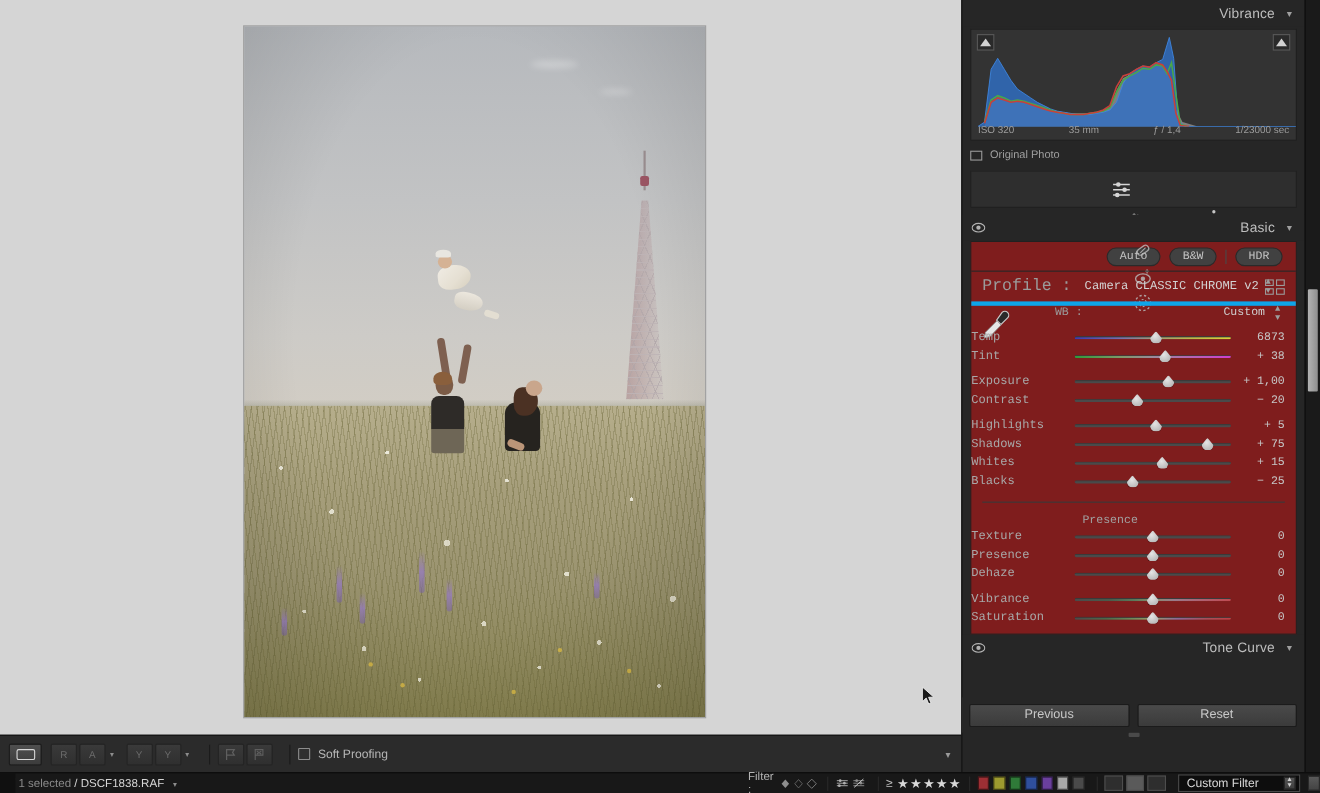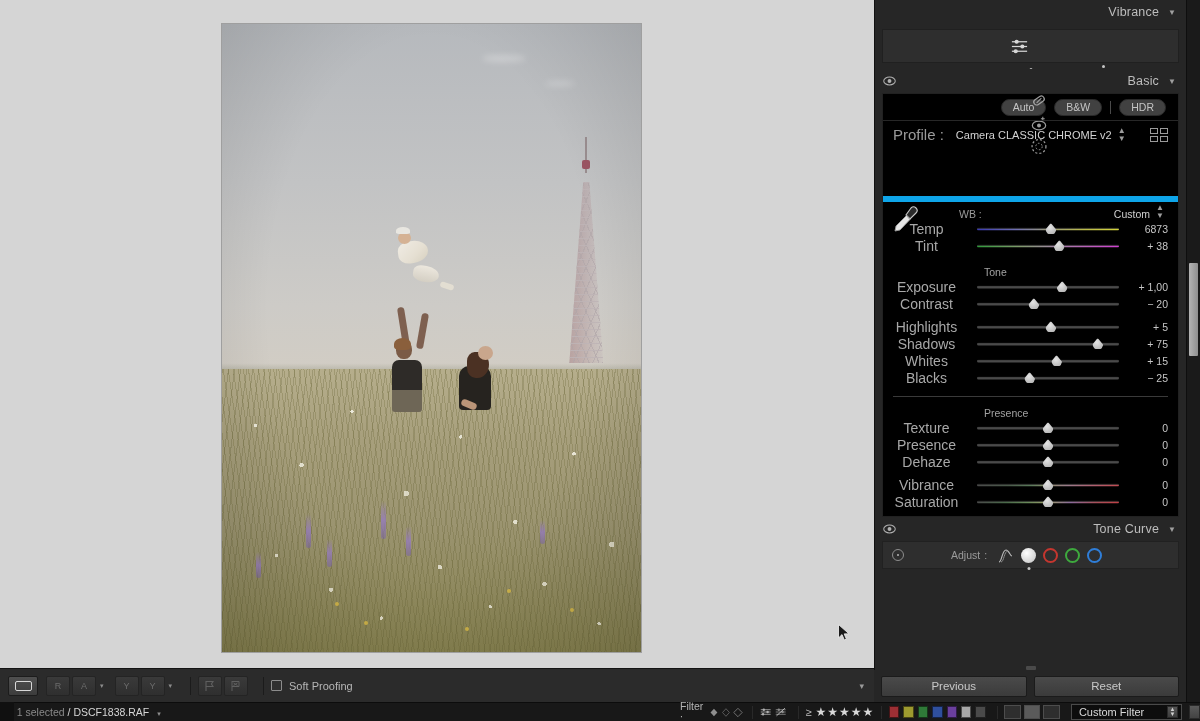--- a/index.html
+++ b/index.html
@@ -280,21 +280,21 @@
     border: 1px solid #202020; display: flex; align-items: center;
     justify-content: center; gap: 23px; position: relative;
   }
   .tool-ico { width: 19px; height: 19px; opacity: .85; position: relative; }
   .tool-ico.active { opacity: 1; }
   .tool-dot {
     position: absolute; left: 50%; bottom: -9px; transform: translateX(-50%);
     width: 3px; height: 3px; border-radius: 50%; background: #c5c5c5;
   }
 
-  .panel-block { background: #000000; margin: 0 7px; border: 1px solid #212121; border-top: none; }
+  .panel-block { background: #7f1d1d; margin: 0 7px; border: 1px solid #212121; border-top: none; font-family: Liberation Mono, monospace; }
   .panel-block.first { border-top: 1px solid #212121; }
 
   .mode-row {
     height: 26px; display: flex; align-items: center; justify-content: flex-end;
     padding-right: 12px; gap: 8px;
   }
   .pill {
     height: 17px; padding: 0 11px; border-radius: 9px;
     background: #414141; border: 1px solid #2a2a2a;
     color: #c4c4c4; font-size: 10.5px; display: flex; align-items: center;
@@ -308,40 +308,39 @@
   .profile-label { color: #9b9b9b; font-size: 15px; margin-right: 12px; }
   .profile-value { color: #d3d3d3; font-size: 11px; }
   .stepper { color: #9d9d9d; font-size: 8px; margin-left: 6px; line-height: 8px; }
   .profile-grid {
     position: absolute; right: 10px; top: 50%; transform: translateY(-50%);
     display: grid; grid-template-columns: 8px 8px; grid-gap: 2px;
   }
   .profile-grid i { display: block; width: 8px; height: 6px; border: 1px solid #9a9a9a; }
 
   .wb-row {
-    height: 24px; display: flex; align-items: flex-end; position: relative;
-    border-top: 6px solid #0ea5e9;
-    margin-top: 48px;
+    height: 24px; display: flex; align-items: flex-start; position: relative;
+    border-top: 4px solid #0ea5e9;
   }
   .eyedropper {
     position: absolute; left: 9px; top: 3px; width: 26px; height: 28px;
   }
   .wb-label { color: #9b9b9b; font-size: 10.5px; margin-left: 76px; }
   .wb-value {
     position: absolute; right: 28px; color: #cfcfcf; font-size: 10.5px;
   }
   .wb-step { position: absolute; right: 14px; color: #9d9d9d; font-size: 8px; line-height:8px; }
 
   .slider-row {
     height: 17px; display: flex; align-items: center; padding: 0 0 0 0;
     position: relative;
   }
   .sl-name {
-    width: 94px; text-align: center; padding-right: 7px;
-    color: #a8a8a8; font-size: 14px;
+    width: 94px; text-align: left; padding-right: 7px;
+    color: #a8a8a8; font-size: 11px;
   }
   .sl-track-wrap { position: relative; width: 142px; height: 17px; }
   .sl-track {
     position: absolute; left: 0; top: 50%; transform: translateY(-50%);
     width: 100%; height: 3px; background: #4a4a4a;
     border-top: 1px solid #3a3a3a; border-radius: 2px;
   }
   .sl-track.grad-temp {
     background: linear-gradient(to right, #3a3ab0, #6f6fb0 28%, #9a9a7a 50%, #b9b94a 75%, #d4d43a);
     height: 3px;
@@ -391,21 +390,21 @@
   .tc-ico { width: 17px; height: 17px; margin-right: 7px; position: relative; }
   .tc-circle { width: 15px; height: 15px; border-radius: 50%; border: 2px solid; margin-right: 7px; }
   .tc-white {
     width: 15px; height: 15px; border-radius: 50%;
     background: radial-gradient(circle at 38% 34%, #fff, #c0c0c0);
     margin-right: 7px; position: relative;
   }
   .tc-white .tool-dot { bottom: -7px; }
 
   .prev-reset {
-    position: absolute; left: 874px; top: 670px; width: 312px; height: 32px;
+    position: absolute; left: 874px; top: 634px; width: 312px; height: 32px;
     background: #262626; display: flex; align-items: center; gap: 7px;
     padding: 0 7px;
   }
   .big-btn {
     flex: 1; height: 21px; border: 1px solid #1b1b1b; border-radius: 2px;
     background: linear-gradient(#4a4a4a, #3b3b3b);
     color: #c8c8c8; font-size: 11.5px;
     display: flex; align-items: center; justify-content: center;
   }
   .panel-grip {
@@ -549,21 +548,51 @@
     </span>
   </div>
 
   <div class="right-panel">
 
     <div class="section-head">
       <span class="section-title">Vibrance</span>
       <span class="section-caret">▼</span>
     </div>
 
-
+    <div class="histo-box">
+      <svg class="histo-plot" viewBox="0 0 290 84" preserveAspectRatio="none">
+
+        <path fill="#9a9a9a" fill-opacity="0.75" stroke="none" d="M0,84 L6,84 L12,62 L18,57 L24,59 L30,61 L36,61 L42,62 L48,63 L54,65 L60,67 L66,69 L72,70 L78,71 L84,72 L90,72 L96,72 L102,72 L108,71 L114,69 L120,66 L126,51 L132,40 L138,37 L144,34 L150,31 L156,32 L162,28 L168,29 L174,35 L180,68 L186,80 L200,84 L290,84 Z" transform="scale(1,1)"></path>
+
+        <path fill="#2f6fc4" fill-opacity="0.82" stroke="#3f86e0" stroke-width="0.8" d="M0,84 L6,80 L12,32 L18,22 L24,32 L30,42 L36,50 L42,54 L48,58 L54,62 L60,65 L66,68 L72,70 L78,71 L84,72 L90,73 L96,73 L102,73 L108,72 L114,71 L120,69 L126,62 L132,45 L138,36 L144,32 L150,29 L156,30 L162,26 L168,23 L174,3 L178,22 L182,78 L188,84 L290,84 Z"></path>
+
+        <path fill="none" stroke="#4aa84a" stroke-width="1.4" d="M6,80 L12,60 L18,56 L24,58 L30,61 L36,60 L42,61 L48,63 L54,65 L60,67 L66,69 L72,71 L78,72 L84,73 L90,73 L96,73 L102,72 L108,71 L114,70 L120,67 L126,53 L132,42 L138,38 L144,35 L150,31 L156,32 L162,28 L168,29 L172,36 L176,26 L180,55 L184,82 L190,84"></path>
+
+        <path fill="none" stroke="#c8413a" stroke-width="1.4" d="M6,81 L12,62 L18,58 L24,60 L30,62 L36,61 L42,62 L48,64 L54,66 L60,68 L66,70 L72,71 L78,72 L84,73 L90,73 L96,73 L102,72 L108,71 L114,69 L120,65 L126,48 L132,38 L138,36 L144,32 L150,29 L156,30 L162,26 L168,28 L172,34 L176,42 L180,72 L184,83 L192,84"></path>
+      </svg>
+
+      <div class="clip-tri left">
+        <span class="tri-glyph"></span>
+      </div>
+      <div class="clip-tri right">
+        <span class="tri-glyph"></span>
+      </div>
+
+      <div class="histo-meta">
+        <span>ISO 320</span>
+        <span>35 mm</span>
+        <span>ƒ / 1,4</span>
+        <span>1/23000 sec</span>
+      </div>
+    </div>
+
+    <div class="orig-photo-row">
+      <span class="orig-box"></span>
+      <span class="orig-label">Original Photo</span>
+    </div>
 
     <div class="tool-strip">
       <svg class="tool-ico active" viewBox="0 0 20 20">
         <g stroke="#d6d6d6" stroke-width="1.3" fill="none">
           <line x1="2" y1="5" x2="18" y2="5"></line>
             <line x1="2" y1="10" x2="18" y2="10"></line>
             <line x1="2" y1="15" x2="18" y2="15"></line>
         </g>
         <circle cx="7" cy="5" r="2.2" fill="#d6d6d6"></circle>
           <circle cx="13" cy="10" r="2.2" fill="#d6d6d6"></circle>
@@ -643,21 +672,20 @@
       <div class="slider-row">
         <span class="sl-name">Tint</span>
         <span class="sl-track-wrap">
           <span class="sl-track grad-tint"></span>
           <span class="sl-thumb" style="left:58%"></span>
         </span>
         <span class="sl-value">+ 38</span>
       </div>
 
       <div class="spacer6"></div>
-      <div class="group-title">Tone</div>
 
       <div class="slider-row">
         <span class="sl-name">Exposure</span>
         <span class="sl-track-wrap">
           <span class="sl-track"></span>
           <span class="sl-thumb" style="left:60%"></span>
         </span>
         <span class="sl-value">+ 1,00</span>
       </div>
       <div class="slider-row">
@@ -756,35 +784,20 @@
 
     <div class="section-head">
       <svg class="eye" viewBox="0 0 14 14">
         <ellipse cx="7" cy="7" rx="6.2" ry="4.2" fill="none" stroke="#b2b2b2" stroke-width="1.1"></ellipse>
         <circle cx="7" cy="7" r="2.1" fill="#b2b2b2"></circle>
       </svg>
       <span class="section-title">Tone Curve</span>
       <span class="section-caret">▼</span>
     </div>
 
-    <div class="tonecurve-block">
-      <span class="tc-target"></span>
-      <span class="tc-adjust">Adjust</span>
-      <span class="tc-colon">:</span>
-      <svg class="tc-ico" viewBox="0 0 17 17">
-        <path d="M2,15 C5,15 5,3 9,3 C12,3 13,9 15,9" fill="none" stroke="#b9b9b9" stroke-width="1.2"></path>
-        <path d="M4,15 C7,15 7,4 11,4" fill="none" stroke="#8d8d8d" stroke-width="1"></path>
-      </svg>
-      <span class="tc-white">
-        <span class="tool-dot"></span>
-      </span>
-      <span class="tc-circle" style="border-color:#c4362f;"></span>
-      <span class="tc-circle" style="border-color:#3ea93e;"></span>
-      <span class="tc-circle" style="border-color:#2f7ed8;"></span>
-    </div>
   </div>
 
   <div class="panel-grip"></div>
 
   <div class="prev-reset">
     <span class="big-btn">Previous</span>
     <span class="big-btn">Reset</span>
   </div>
 
   <div class="panel-gutter">

